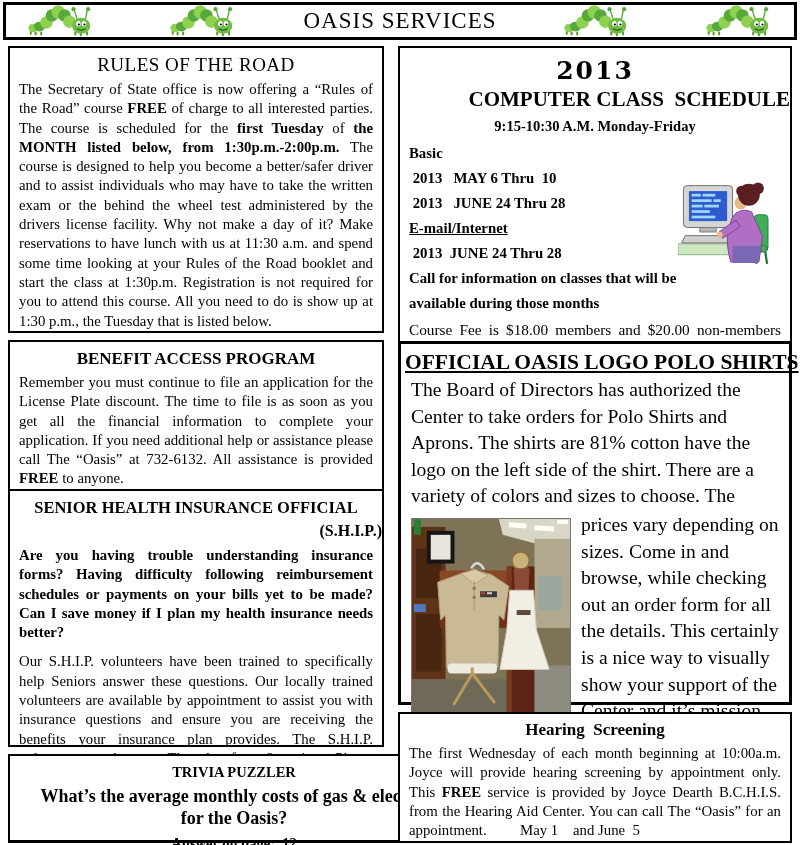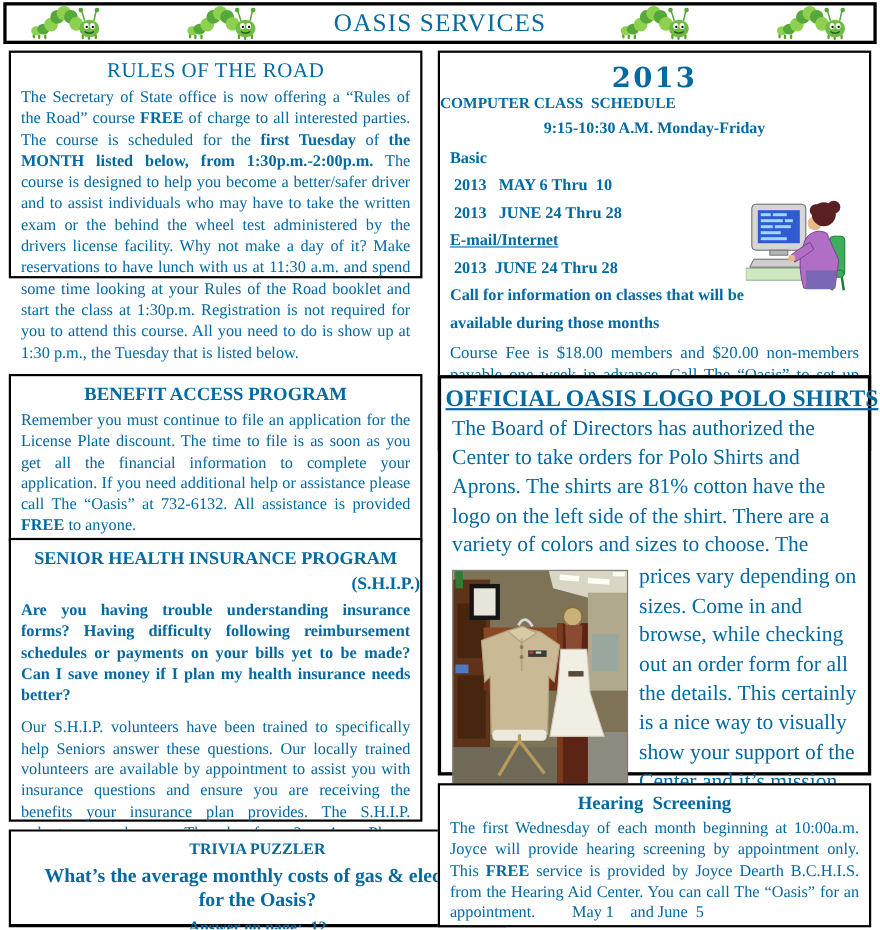--- a/index.html
+++ b/index.html
@@ -1,47 +1,47 @@
 <!DOCTYPE html>
 <html><head>
 <meta charset="utf-8">
 <style>
   html,body{margin:0;padding:0;background:#fff;}
   .page{position:relative;width:800px;height:845px;background:#fff;
-        font-family:"Liberation Serif", serif;color:#0369a1;overflow:hidden;}
+        font-family:"Liberation Serif", serif;color:#000000;overflow:hidden;}
   .box{position:absolute;border:2px solid #000;background:#fff;box-sizing:border-box;}
 
   
   .hdr{left:3px;top:2px;width:794px;height:38px;border:3px solid #000;
        display:flex;align-items:center;justify-content:space-between;padding:0 14px;}
   .hdr-title{font-size:23px;letter-spacing:1px;white-space:nowrap;}
   .cat{width:82px;height:32px;flex:0 0 auto;}
 
   
-  #box-rules{left:8px;top:46px;width:376px;height:207px;}
+  #box-rules{left:8px;top:46px;width:376px;height:287px;}
   #box-benefit{left:8px;top:340px;width:376px;height:153px;}
   #box-ship{left:8px;top:489px;width:376px;height:258px;}
   #box-trivia{left:8px;top:754px;width:452px;height:89px;border-bottom-width:3px;}
 
   
   #box-computer{left:398px;top:46px;width:394px;height:364px;}
   #box-polo{left:398px;top:341px;width:394px;height:364px;border-width:3px;}
   #box-hearing{left:398px;top:712px;width:394px;height:131px;}
 
   .sec-title{text-align:center;font-weight:bold;font-size:17px;margin:7px 6px 4px 6px;}
   .sec-title.plain{font-weight:normal;font-size:19px;letter-spacing:.5px;margin-top:6px;}
   .sub-title{text-align:right;font-weight:bold;font-size:16px;margin:2px 0 6px 0;}
   .body-just{font-size:14.8px;line-height:19.3px;text-align:justify;margin:4px 9px;}
   .body-just.boldp{font-weight:bold;}
   .foot-line{text-align:center;font-weight:bold;font-size:15px;margin-top:9px;}
 
   
   .year{text-align:center;font-family:"DejaVu Serif", serif;font-weight:bold;
         font-size:25px;margin:8px 0 2px 0;letter-spacing:2px;}
-  .comp-title{text-align:left;font-weight:bold;font-size:14px;margin:2px 0 6px 0;white-space:pre;}
+  .comp-title{text-align:right;font-weight:bold;font-size:21px;margin:2px 0 6px 0;white-space:pre;}
   .comp-time{text-align:center;font-weight:bold;font-size:14.5px;margin:0 0 10px 0;}
   .sched-line{font-weight:bold;font-size:14.8px;line-height:16px;margin:0 0 9px 9px;white-space:pre-wrap;}
   .sched-line.u{text-decoration:underline;}
   .fee{font-size:15.3px;line-height:19.5px;text-align:justify;margin:3px 9px 0 9px;}
   .pcuser{position:absolute;right:12px;top:128px;width:100px;height:92px;}
 
   
   .polo-title{text-align:center;font-weight:bold;font-size:21.5px;text-decoration:underline;
               margin:6px 4px 2px 4px;white-space:nowrap;}
   .polo-text{font-size:19.6px;line-height:26.6px;text-align:left;margin:2px 8px 0 10px;}
@@ -112,21 +112,21 @@
     <div class="body-just"><span>The Secretary of State office is now offering a “Rules of the Road” course </span><b>FREE</b><span> of charge to all interested parties.  The course is scheduled for the </span><b>first Tuesday</b><span> of </span><b>the MONTH listed below, from 1:30p.m.-2:00p.m.</b><span>   The course is designed to help you become a better/safer driver and to  assist individuals who may have to take the written exam or the behind the wheel test administered by the drivers license facility.  Why not make a day of it?  Make reservations to have lunch with us at 11:30 a.m. and spend some time looking at your Rules of the Road booklet and start the class at 1:30p.m. Registration is not required for you to attend this course.  All you need to do is show up at 1:30 p.m., the Tuesday that is listed below.</span></div>
     <div class="foot-line">TUESDAY JUNE 04, 2013 @ 1:30 P.M.</div>
   </div>
 
   <div class="box" id="box-benefit">
     <div class="sec-title">BENEFIT ACCESS PROGRAM</div>
     <div class="body-just"><span>Remember you must continue to file an application for the License Plate discount.  The time to file is as soon as you get all the financial information to complete your application.  If you need additional help or assistance please call The “Oasis” at 732-6132.  All   assistance is provided </span><b>FREE</b><span> to anyone.</span></div>
   </div>
 
   <div class="box" id="box-ship">
-    <div class="sec-title" style="font-size:16.5px">SENIOR HEALTH INSURANCE PROGRAM</div>
+    <div class="sec-title" style="font-size:16.5px">SENIOR HEALTH INSURANCE OFFICIAL</div>
     <div class="sub-title">(S.H.I.P.)</div>
     <div class="body-just boldp">Are you having trouble understanding insurance forms? Having difficulty following reimbursement schedules or payments on your bills yet to be made?  Can I save money if I plan my health insurance needs better?</div>
     <div class="body-just" style="margin-top:10px"><span>Our S.H.I.P. volunteers have been trained to specifically help Seniors answer these questions.  Our locally trained volunteers are available by appointment to assist you with insurance questions and ensure you are receiving the benefits your insurance plan provides.  The S.H.I.P.  volunteers are here on Thursday from  2pm-4pm.  Please call for an appointment at The “Oasis”.  </span><b>732-6132.</b></div>
   </div>
 
   <div class="box" id="box-trivia">
     <div class="trivia-title">TRIVIA PUZZLER</div>
     <div class="trivia-q">What’s the average monthly costs of gas &amp; electric for the Oasis?</div>
     <div class="trivia-a">Answer on page:  12</div>
   </div>

